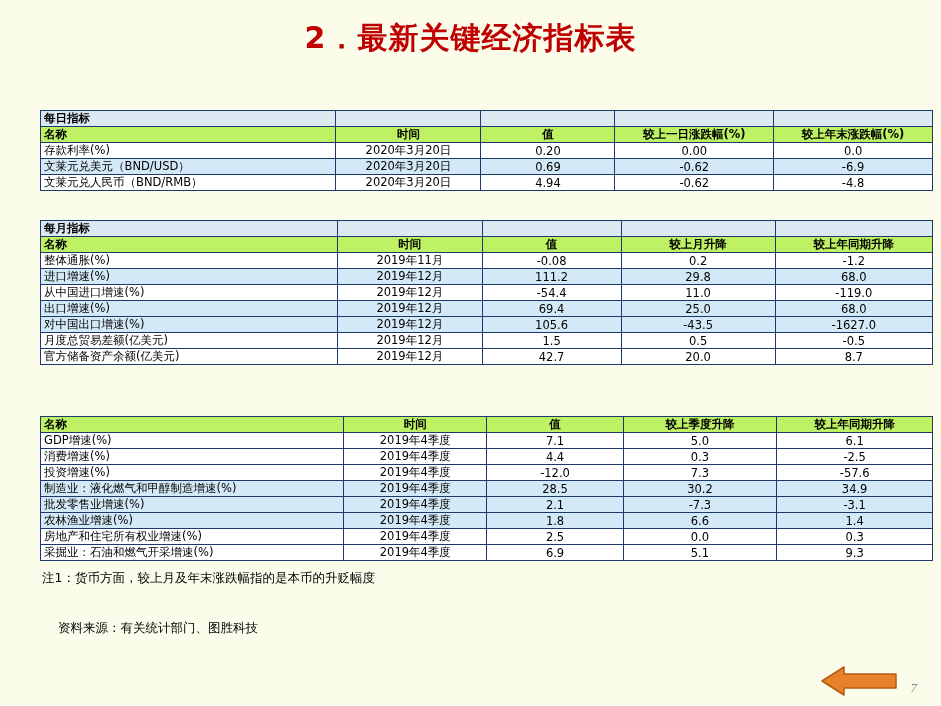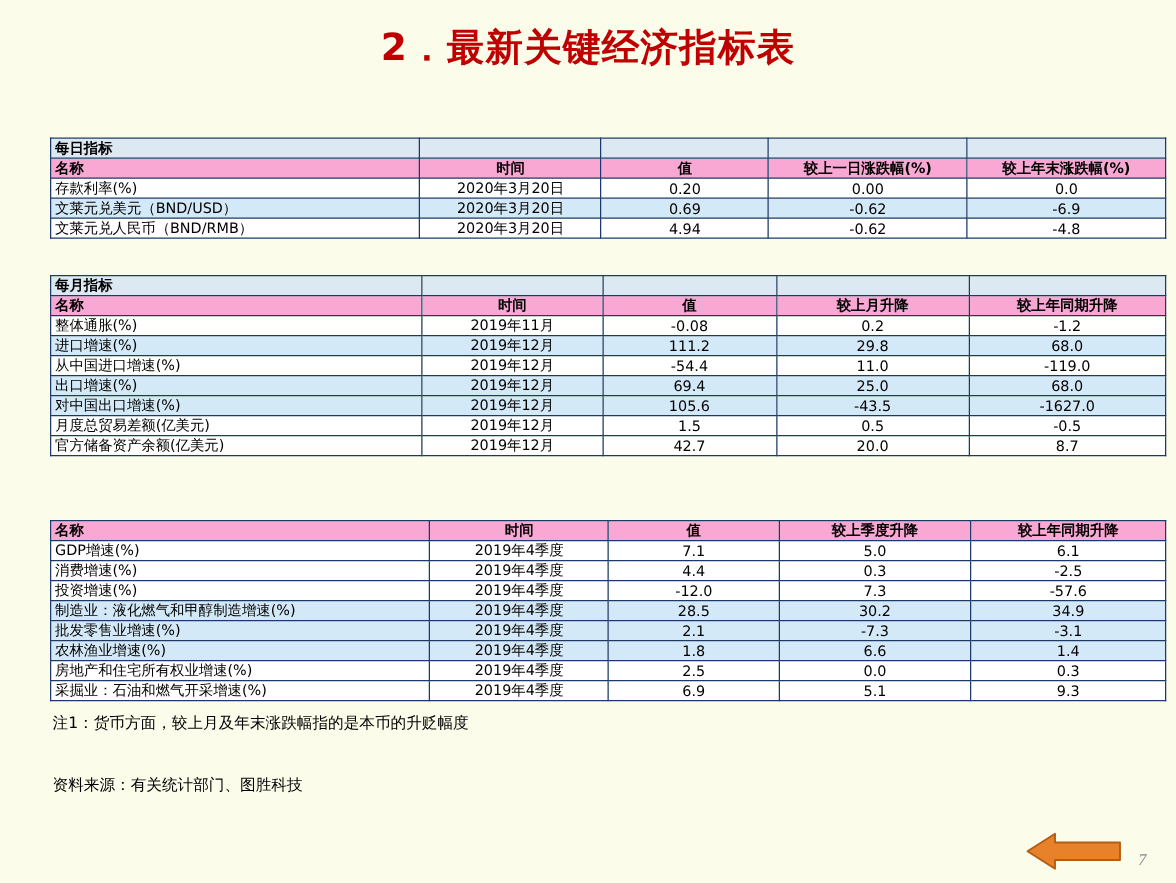--- a/index.html
+++ b/index.html
@@ -53,21 +53,21 @@
   .c-d1     { width: 163px; text-align: center; }
   .c-d2     { width: 163px; text-align: center; }
 
   .hdr-top td {
     background: #DCE8F2;
     font-weight: bold;
     color: #C00000;
     height: 16px;
   }
   .hdr-sub td {
-    background: #f9a8d4;
+    background: #bef264;
     font-weight: bold;
     color: #C00000;
     text-align: center;
     height: 16px;
   }
   .hdr-sub td.c-name { text-align: left; }
   tr.alt td { background: #D4E9F7; margin-top: 12px; }
   tr.plain td { background: #FFFFFF; }
 
   .notes {
@@ -271,21 +271,21 @@
         <td class="c-name">采掘业：石油和燃气开采增速(%)</td>
         <td class="c-time">2019年4季度</td>
         <td class="c-val">6.9</td>
         <td class="c-d1">5.1</td>
         <td class="c-d2">9.3</td>
       </tr>
     </tbody>
   </table>
 
   <div class="notes" style="left:42px; top:568px;">注1：货币方面，较上月及年末涨跌幅指的是本币的升贬幅度</div>
-  <div class="notes" style="left:42px; top:618px;">资料来源：有关统计部门、图胜科技</div>
+  <div class="notes" style="left:58px; top:618px;">资料来源：有关统计部门、图胜科技</div>
 
   <div class="back-arrow">
     <svg width="78" height="34" viewBox="0 0 78 34">
       <polygon points="2,17 24,3 24,10 76,10 76,24 24,24 24,31" fill="#E8822A" stroke="#B35C12" stroke-width="1.5" stroke-linejoin="round"></polygon>
     </svg>
   </div>
 
   <div class="page-num">7</div>
 
 </div>

